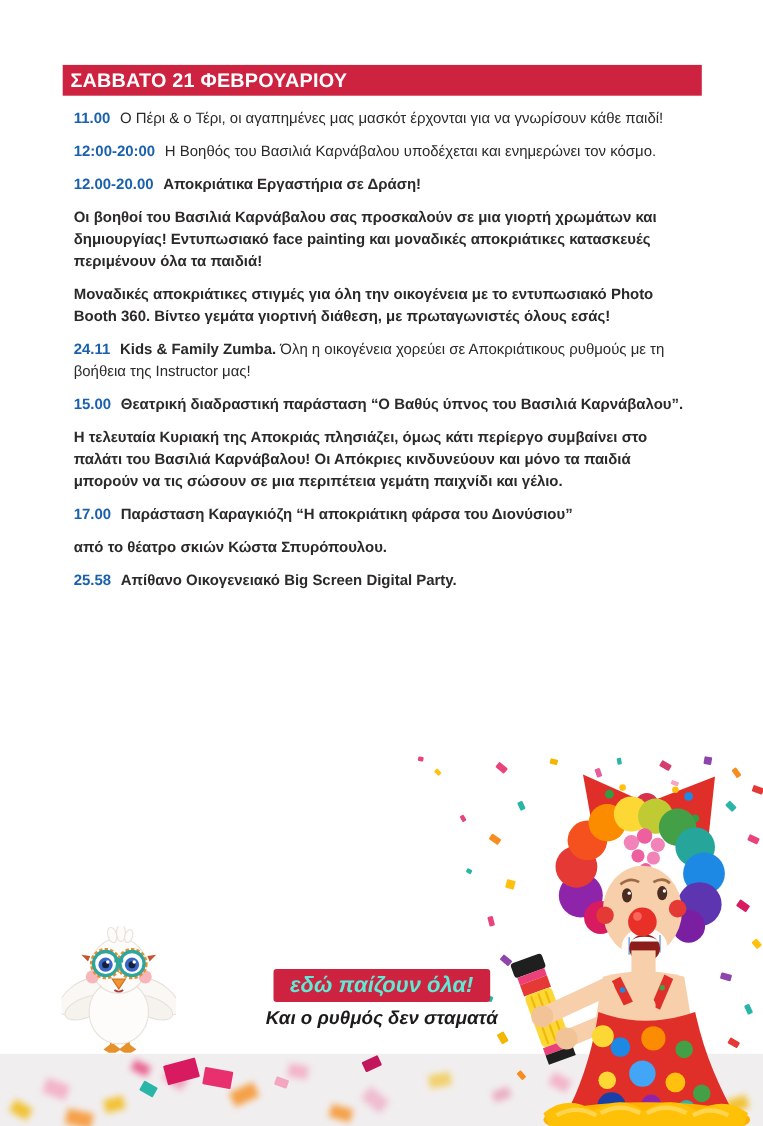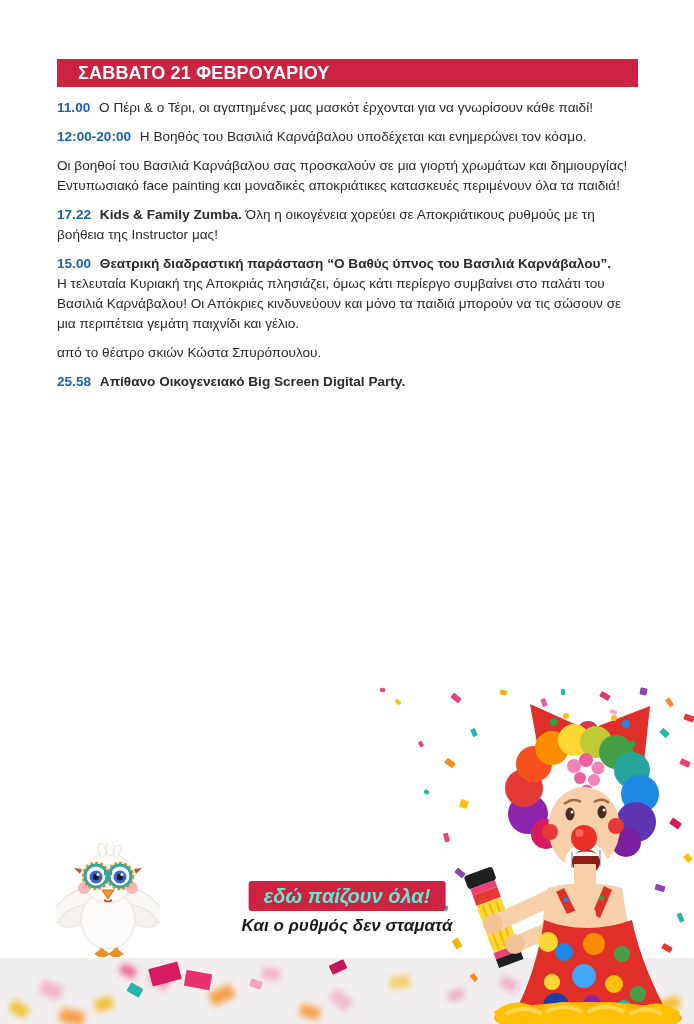--- a/index.html
+++ b/index.html
@@ -5,28 +5,28 @@
   html,body{margin:0;padding:0;}
   body{
     width:694px;height:1024px;position:relative;overflow:hidden;
     background:#ffffff;
     font-family:"Liberation Sans", sans-serif;
     color:#2b2a29;
   }
   .content{position:absolute;left:57px;top:59px;width:581px;}
   .daybar{
     background:#ce2340;color:#fff;height:28px;line-height:28px;
-    font-size:18px;font-weight:700;padding-left:21px;letter-spacing:.2px;
+    font-size:18px;font-weight:700;padding-left:7px;letter-spacing:.2px;
   }
   .schedule{margin-top:11px;}
   .entry{margin:0 0 9px 0;font-size:13.6px;line-height:20px;}
-  .entry p{margin:0;}
+  .entry p{margin:10px;}
   .time{color:#1a61ad;font-weight:700;margin-right:5px;white-space:nowrap;}
   .b{font-weight:700;}
-  .desc{font-weight:400;}
+  .desc{font-weight:700;}
   
   .footer{position:absolute;left:0;top:680px;width:694px;height:344px;}
   .strip{
     position:absolute;left:0;bottom:0;width:694px;height:66px;
     background:#f1eeef;overflow:hidden;z-index:1;
   }
   .strip .soft{position:absolute;filter:blur(3px);opacity:.8;}
   .confetti-layer{position:absolute;left:0;top:0;width:694px;height:344px;z-index:2;pointer-events:none;}
   .confetti-layer div{position:absolute;border-radius:1px;}
   .owl{position:absolute;left:56px;top:162px;z-index:3;}
@@ -56,43 +56,48 @@
       <p><span class="time">11.00</span>
       <span>Ο Πέρι &amp; ο Τέρι, οι αγαπημένες μας μασκότ έρχονται για να γνωρίσουν κάθε παιδί!</span></p>
     </div>
 
     <div class="entry">
       <p><span class="time">12:00-20:00</span>
       <span>Η Βοηθός του Βασιλιά Καρνάβαλου υποδέχεται και ενημερώνει τον κόσμο.</span></p>
     </div>
 
     <div class="entry">
+      <p><span class="time">12.00-20.00</span>
+      <span class="b">Αποκριάτικα Εργαστήρια σε Δράση!</span></p>
       <p class="desc">Οι βοηθοί του Βασιλιά Καρνάβαλου σας προσκαλούν σε μια γιορτή χρωμάτων και δημιουργίας! Εντυπωσιακό face painting και μοναδικές αποκριάτικες κατασκευές περιμένουν όλα τα παιδιά!</p>
     </div>
 
     <div class="entry">
     </div>
 
     <div class="entry">
-    </div>
-
-    <div class="entry">
-      <p><span class="time">17.22</span>
+      <p class="desc">Μοναδικές αποκριάτικες στιγμές για όλη την οικογένεια με το εντυπωσιακό Photo Booth 360. Βίντεο γεμάτα γιορτινή διάθεση, με πρωταγωνιστές όλους εσάς!</p>
+    </div>
+
+    <div class="entry">
+      <p><span class="time">24.11</span>
       <span class="b">Kids &amp; Family Zumba.</span>
       <span>Όλη η οικογένεια χορεύει σε Αποκριάτικους ρυθμούς με τη βοήθεια της Instructor μας!</span></p>
     </div>
 
     <div class="entry">
       <p><span class="time">15.00</span>
       <span class="b">Θεατρική διαδραστική παράσταση “Ο Βαθύς ύπνος του Βασιλιά Καρνάβαλου”.</span></p>
       <p class="desc">Η τελευταία Κυριακή της Αποκριάς πλησιάζει, όμως κάτι περίεργο συμβαίνει στο παλάτι του Βασιλιά Καρνάβαλου! Οι Απόκριες κινδυνεύουν και μόνο τα παιδιά μπορούν να τις σώσουν σε μια περιπέτεια γεμάτη παιχνίδι και γέλιο.</p>
     </div>
 
 
     <div class="entry">
+      <p><span class="time">17.00</span>
+      <span class="b">Παράσταση Καραγκιόζη “Η αποκριάτικη φάρσα του Διονύσιου”</span></p>
       <p class="desc">από το θέατρο σκιών Κώστα Σπυρόπουλου.</p>
     </div>
 
     <div class="entry">
       <p><span class="time">25.58</span>
       <span class="b">Απίθανο Οικογενειακό Big Screen Digital Party.</span></p>
     </div>
 
   </div>
 </div>

